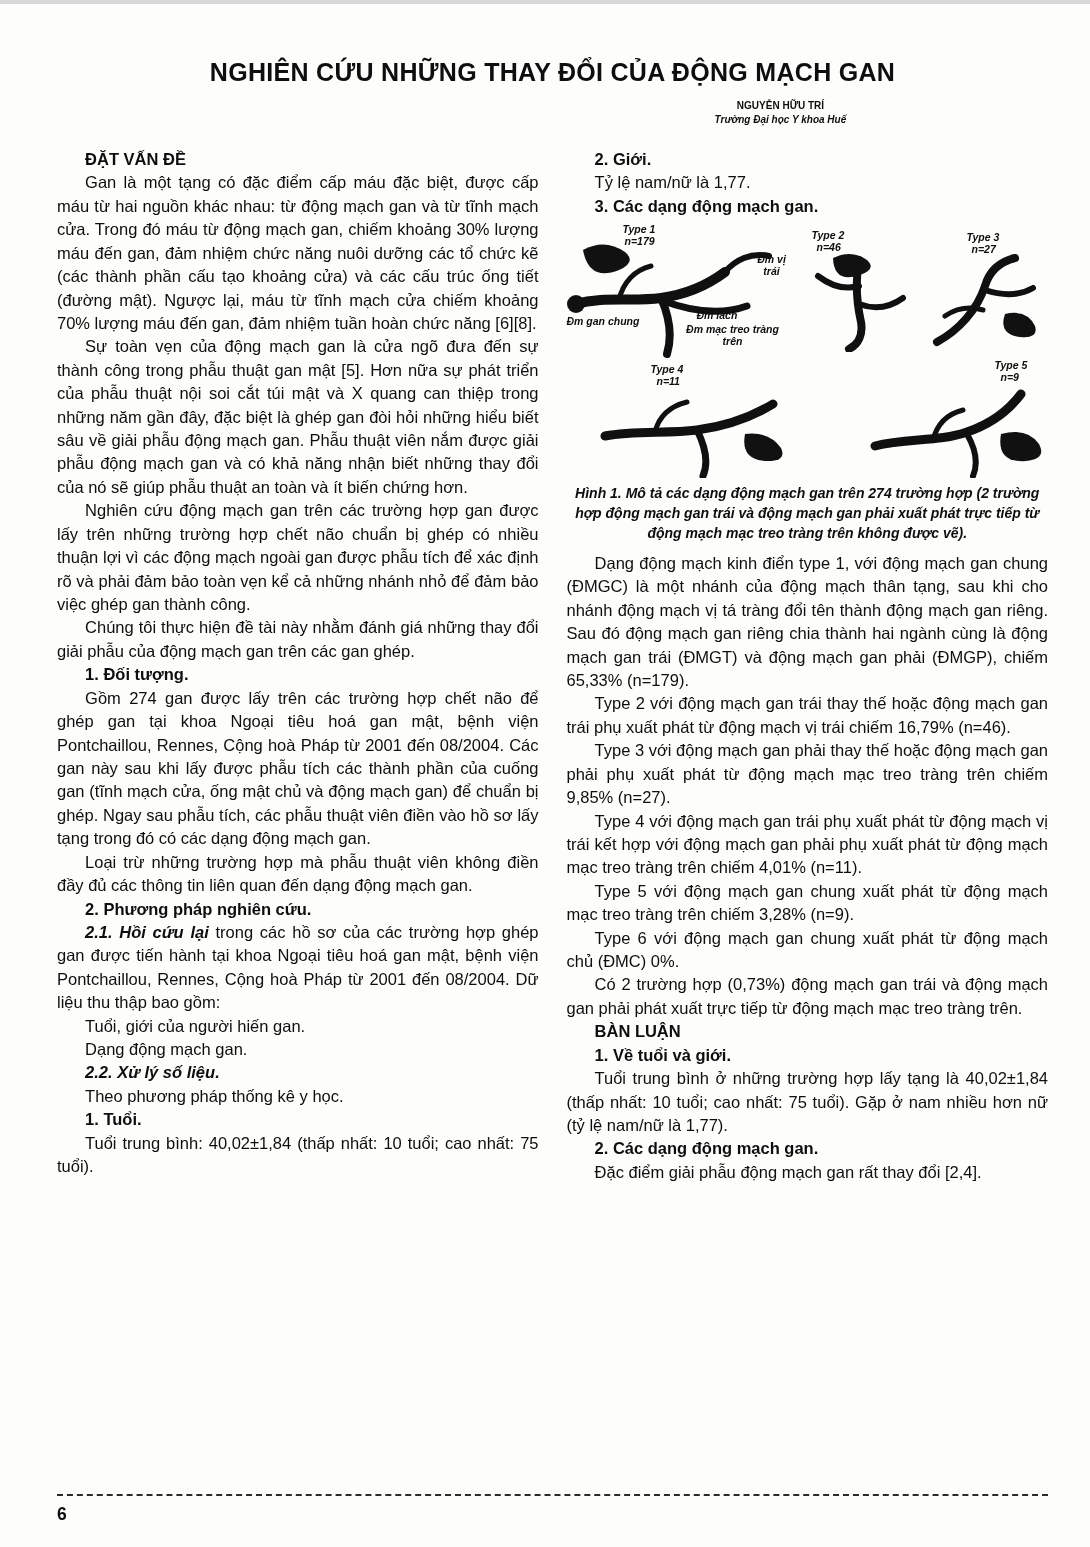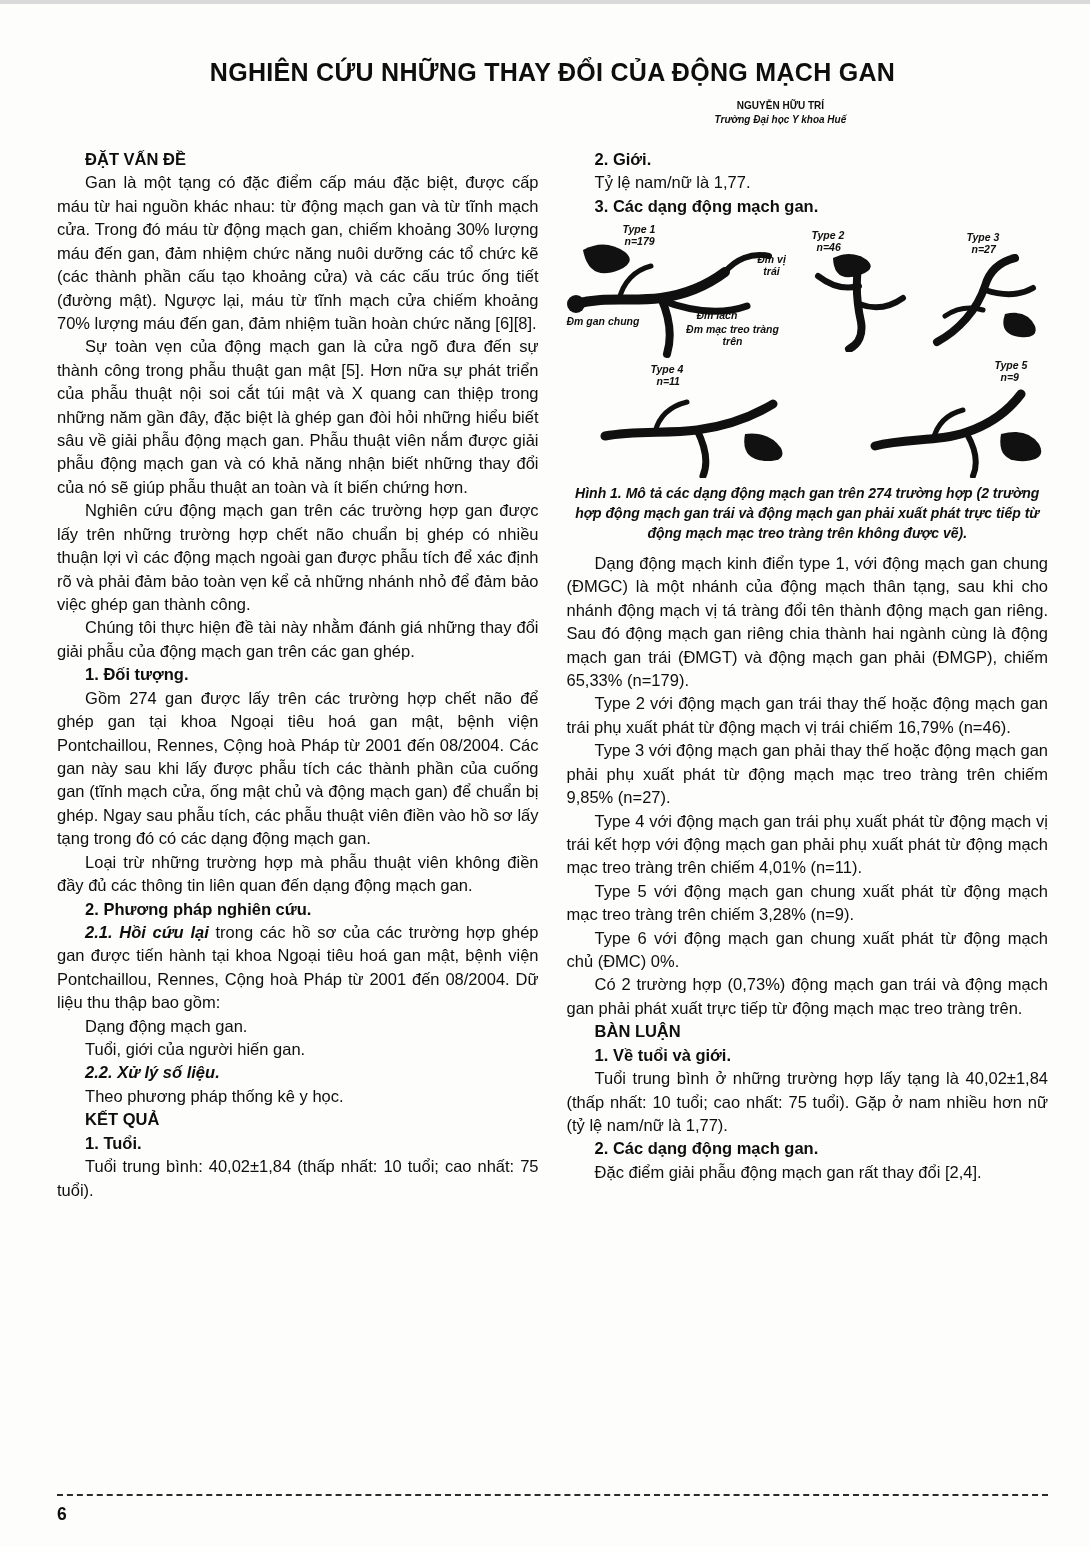--- a/index.html
+++ b/index.html
@@ -52,26 +52,25 @@
       <p>Gan là một tạng có đặc điểm cấp máu đặc biệt, được cấp máu từ hai nguồn khác nhau: từ động mạch gan và từ tĩnh mạch cửa. Trong đó máu từ động mạch gan, chiếm khoảng 30% lượng máu đến gan, đảm nhiệm chức năng nuôi dưỡng các tổ chức kẽ (các thành phần cấu tạo khoảng cửa) và các cấu trúc ống tiết (đường mật). Ngược lại, máu từ tĩnh mạch cửa chiếm khoảng 70% lượng máu đến gan, đảm nhiệm tuần hoàn chức năng [6][8].</p>
       <p>Sự toàn vẹn của động mạch gan là cửa ngõ đưa đến sự thành công trong phẫu thuật gan mật [5]. Hơn nữa sự phát triển của phẫu thuật nội soi cắt túi mật và X quang can thiệp trong những năm gần đây, đặc biệt là ghép gan đòi hỏi những hiểu biết sâu về giải phẫu động mạch gan. Phẫu thuật viên nắm được giải phẫu động mạch gan và có khả năng nhận biết những thay đổi của nó sẽ giúp phẫu thuật an toàn và ít biến chứng hơn.</p>
       <p>Nghiên cứu động mạch gan trên các trường hợp gan được lấy trên những trường hợp chết não chuẩn bị ghép có nhiều thuận lợi vì các động mạch ngoài gan được phẫu tích để xác định rõ và phải đảm bảo toàn vẹn kể cả những nhánh nhỏ để đảm bảo việc ghép gan thành công.</p>
       <p>Chúng tôi thực hiện đề tài này nhằm đánh giá những thay đổi giải phẫu của động mạch gan trên các gan ghép.</p>
 
       <div class="h-sub">1. Đối tượng.</div>
       <p>Gồm 274 gan được lấy trên các trường hợp chết não để ghép gan tại khoa Ngoại tiêu hoá gan mật, bệnh viện Pontchaillou, Rennes, Cộng hoà Pháp từ 2001 đến 08/2004. Các gan này sau khi lấy được phẫu tích các thành phần của cuống gan (tĩnh mạch cửa, ống mật chủ và động mạch gan) để chuẩn bị ghép. Ngay sau phẫu tích, các phẫu thuật viên điền vào hồ sơ lấy tạng trong đó có các dạng động mạch gan.</p>
       <p>Loại trừ những trường hợp mà phẫu thuật viên không điền đầy đủ các thông tin liên quan đến dạng động mạch gan.</p>
       <div class="h-sub">2. Phương pháp nghiên cứu.</div>
       <p><span class="lead">2.1. Hồi cứu lại</span><span> trong các hồ sơ của các trường hợp ghép gan được tiến hành tại khoa Ngoại tiêu hoá gan mật, bệnh viện Pontchaillou, Rennes, Cộng hoà Pháp từ 2001 đến 08/2004. Dữ liệu thu thập bao gồm:</span></p>
+      <p>Tuổi, giới của người hiến gan.</p>
       <p>Dạng động mạch gan.</p>
-      <p>Tuổi, giới của người hiến gan.</p>
       <div class="h-sub it">2.2. Xử lý số liệu.</div>
       <p>Theo phương pháp thống kê y học.</p>
 
-      <div class="h-main">KẾT QUẢ</div>
       <div class="h-sub">1. Tuổi.</div>
       <p>Tuổi trung bình: 40,02±1,84 (thấp nhất: 10 tuổi; cao nhất: 75 tuổi).</p>
     </div>
 
     <div class="col">
       <div class="h-sub">2. Giới.</div>
       <p>Tỷ lệ nam/nữ là 1,77.</p>
       <div class="h-sub">3. Các dạng động mạch gan.</div>
 
       <figure class="figure" style="margin:6px 0 2px 0;">

